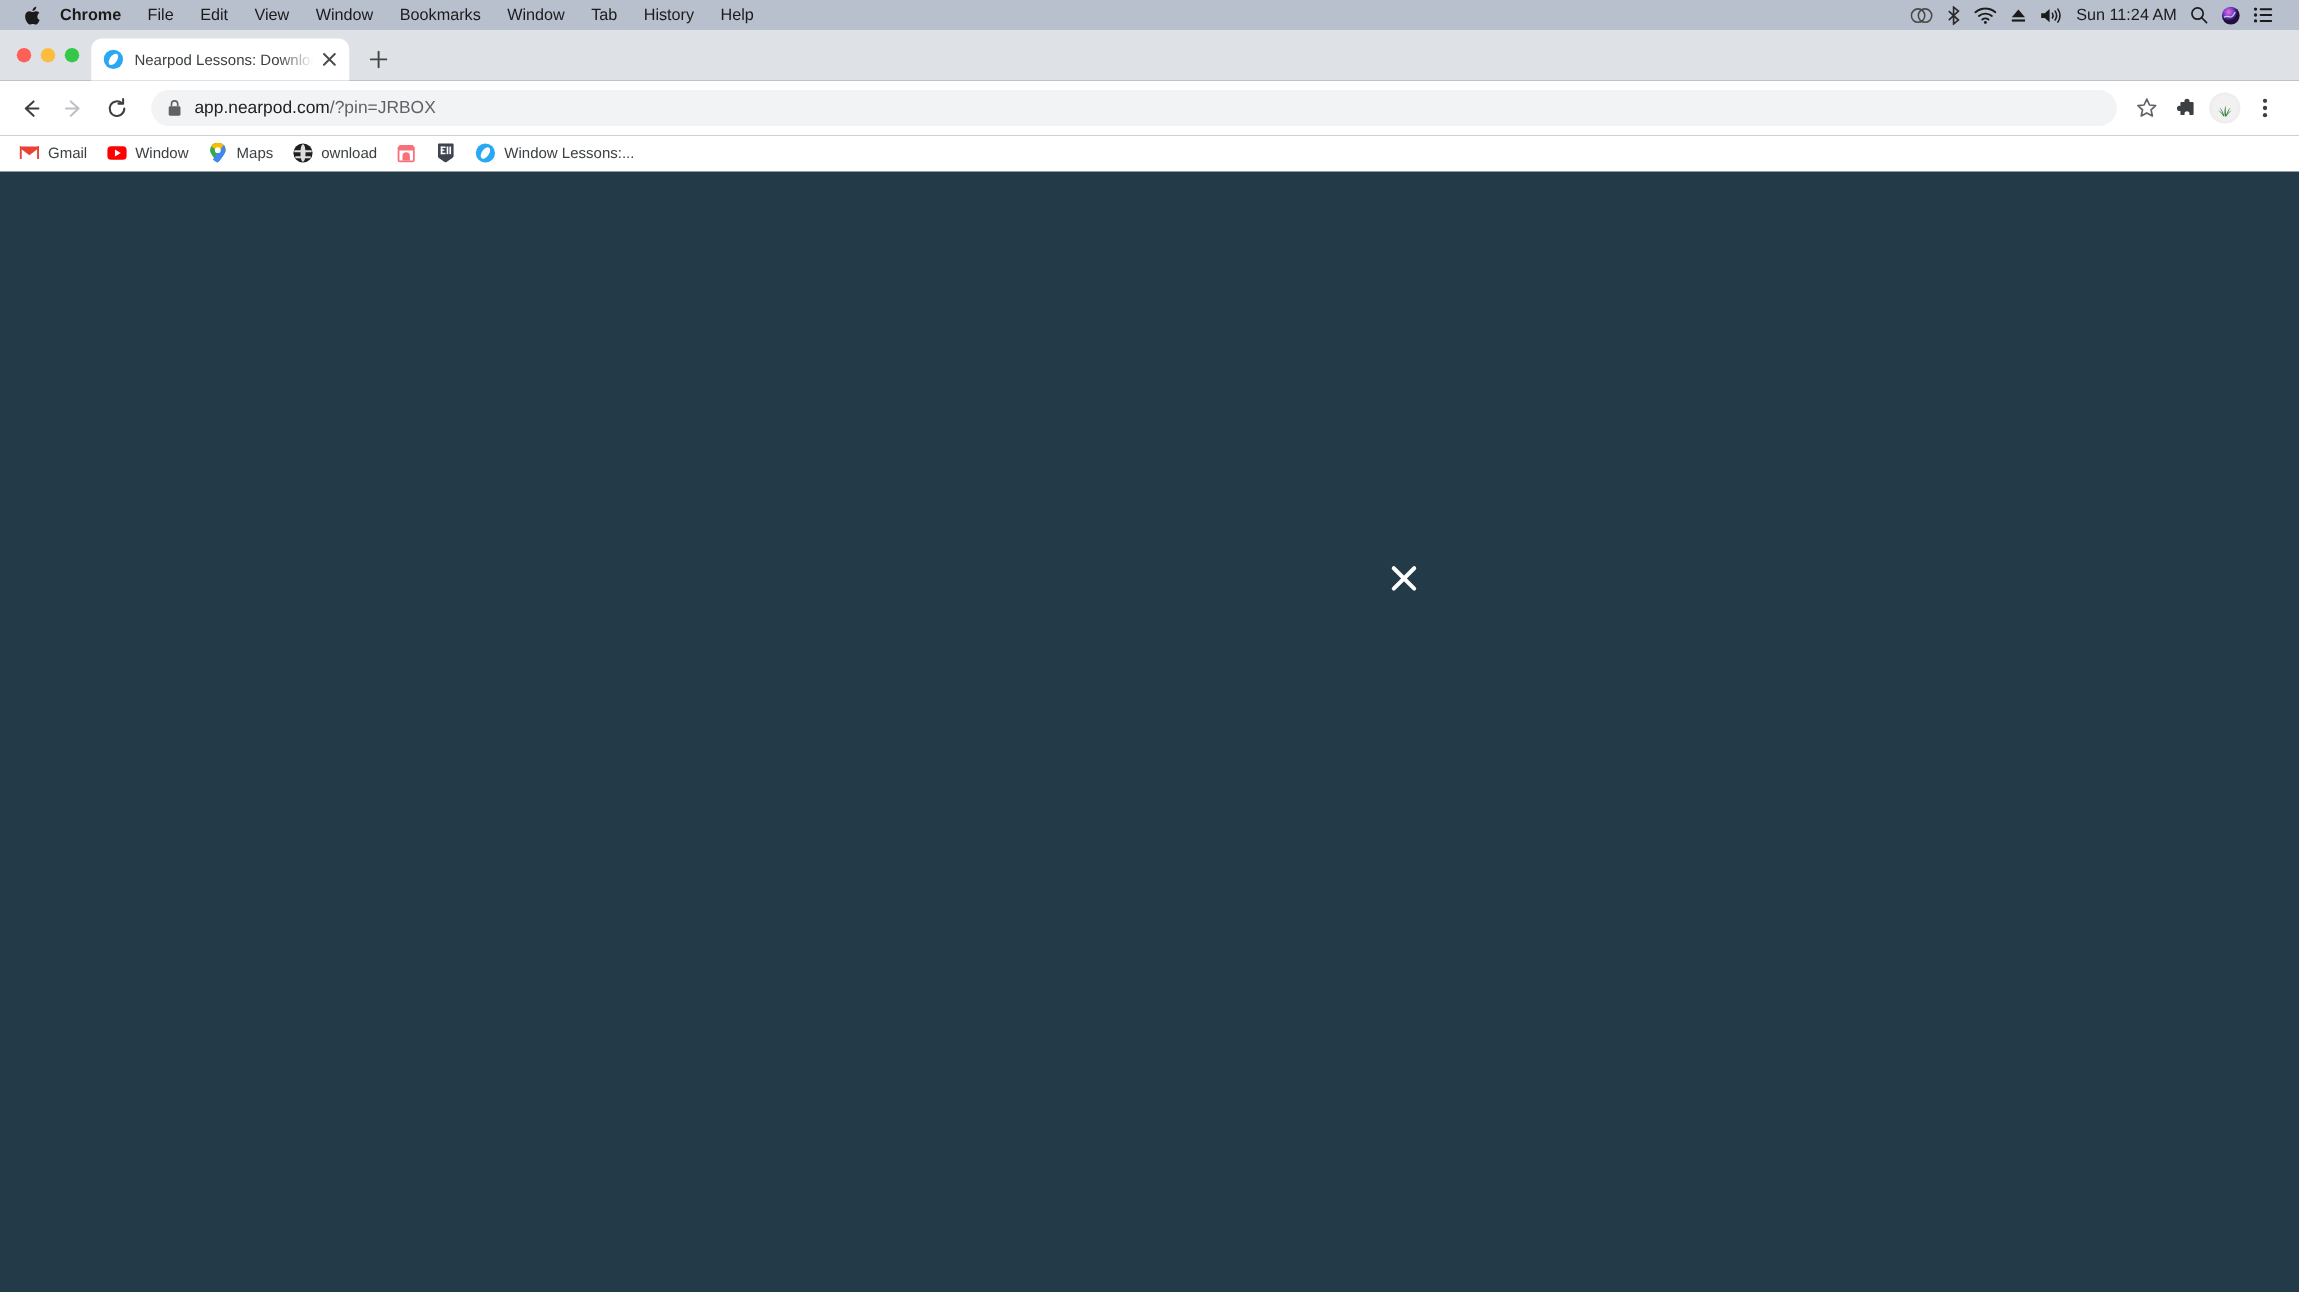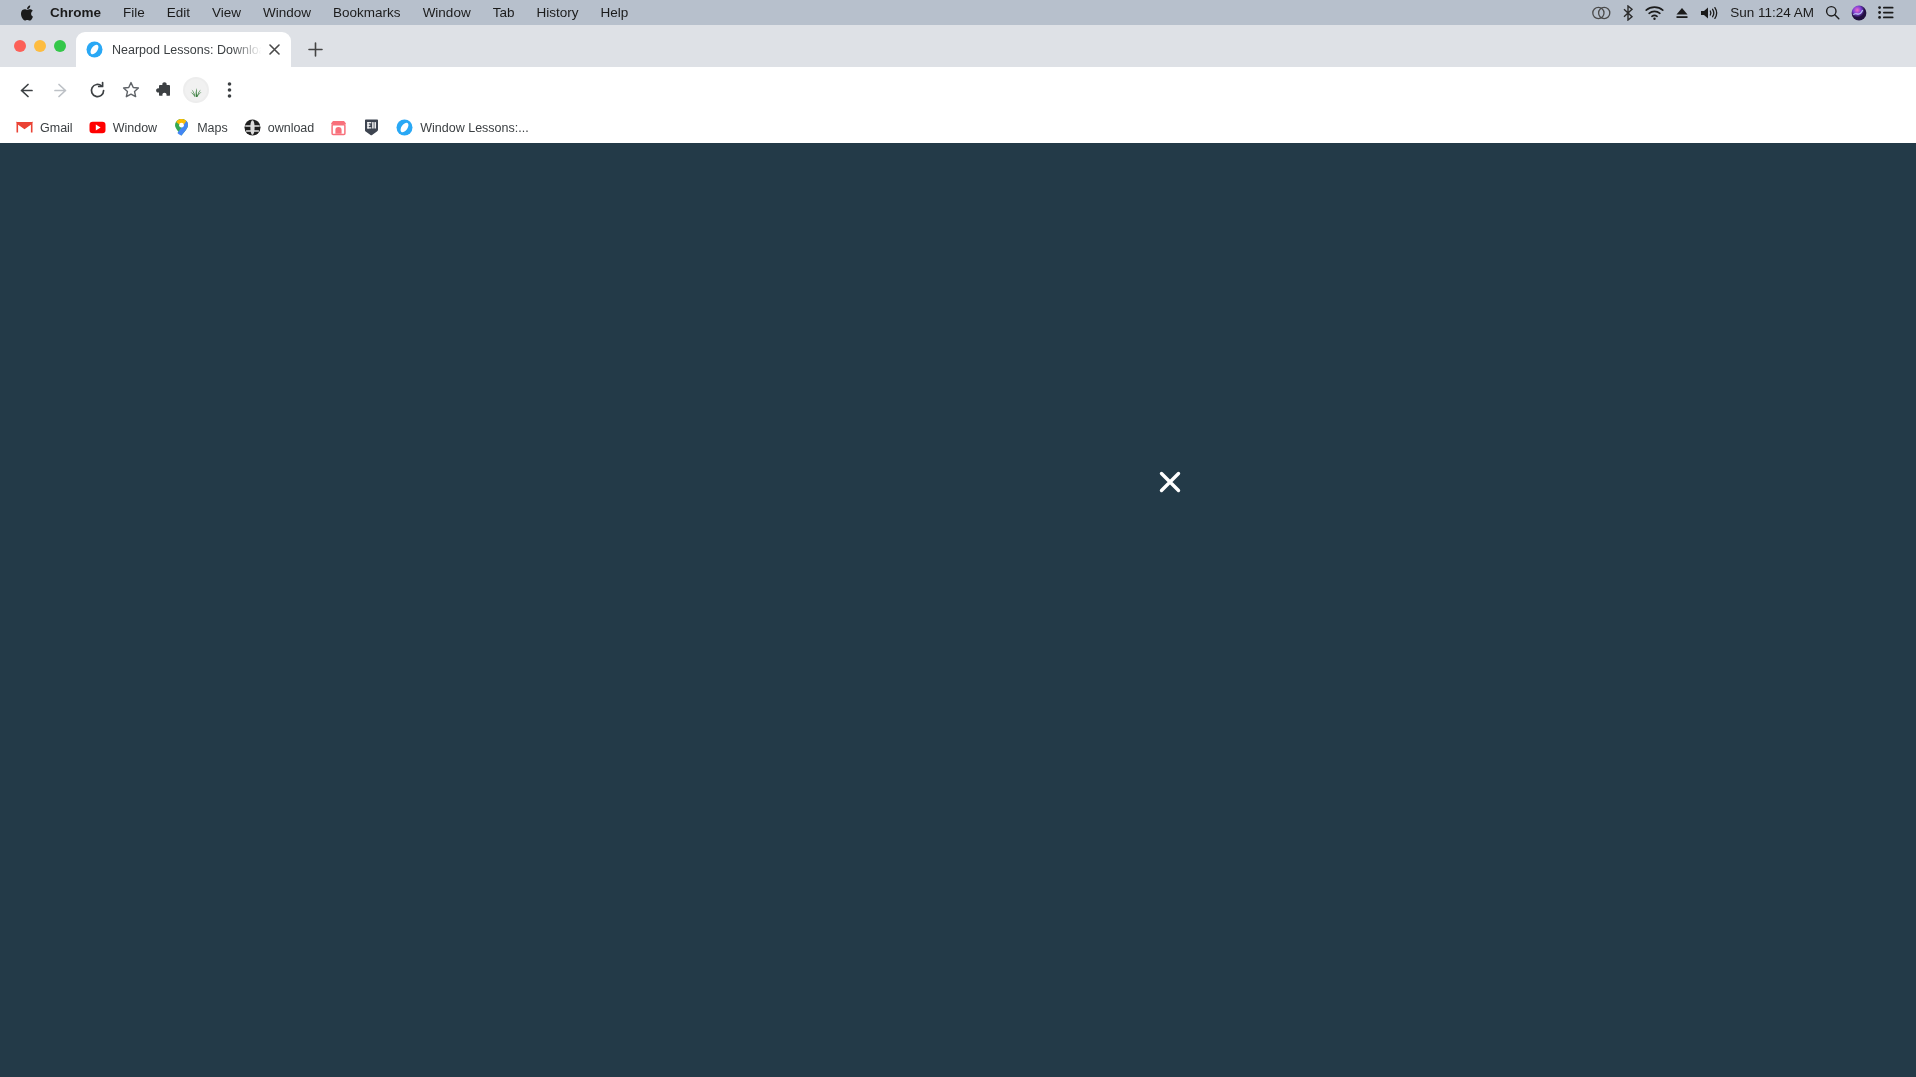--- a/index.html
+++ b/index.html
@@ -302,20 +302,29 @@
         <path d="M7 3.5l6.5 6L7 15.5M13.5 9.5H3" fill="none" stroke="#bdc1c6" stroke-width="1.7" stroke-linecap="round" stroke-linejoin="round"></path>
       </svg>
   </div>
   <div class="nav-btn">
     <svg width="19" height="19" viewBox="0 0 19 19">
         <path d="M15.6 9.5a6.1 6.1 0 1 1-1.9-4.4" fill="none" stroke="#3c4043" stroke-width="1.7" stroke-linecap="round"></path>
         <path d="M14.6 1.6v3.9h-3.9" fill="none" stroke="#3c4043" stroke-width="1.7" stroke-linecap="round" stroke-linejoin="round"></path>
       </svg>
   </div>
 
+  <div class="omnibox">
+    <span style="display:flex;flex:0 0 11px;">
+      <svg width="11" height="14" viewBox="0 0 11 14">
+          <rect x="0.6" y="5.6" width="9.8" height="7.8" rx="1.1" fill="#5f6368"></rect>
+          <path d="M2.9 5.6V3.7a2.6 2.6 0 0 1 5.2 0v1.9" fill="none" stroke="#5f6368" stroke-width="1.35"></path>
+        </svg>
+    </span>
+    <span class="omni-url"><span>app.nearpod.com</span><span class="path">/?pin=JRBOX</span></span>
+  </div>
 
   <div class="tb-icon">
     <svg width="18" height="18" viewBox="0 0 18 18">
         <path d="M9 1.6l2.25 4.9 5.15.55-3.85 3.5 1.1 5.1L9 13.1l-4.65 2.55 1.1-5.1L1.6 7.05l5.15-.55z" fill="none" stroke="#5f6368" stroke-width="1.4" stroke-linejoin="round"></path>
       </svg>
   </div>
   <div class="tb-icon">
     <svg width="18" height="18" viewBox="0 0 18 18">
         <path fill="#3c4043" d="M10.4 1.2c-1.2 0-2.1.9-2.1 2 0 .3.1.6.2.8H5.9c-.5 0-.9.4-.9.9v2.5c-.2-.1-.5-.2-.8-.2-1.2 0-2.1 1-2.1 2.2s.9 2.2 2.1 2.2c.3 0 .6-.1.8-.2v2.5c0 .5.4.9.9.9h2.7c-.1-.3-.2-.6-.2-.9 0-1.2.9-2.1 2.1-2.1s2.1.9 2.1 2.1c0 .3-.1.6-.2.9h2.7c.5 0 .9-.4.9-.9V5c0-.5-.4-.9-.9-.9h-2.6c.1-.3.2-.6.2-.9 0-1.1-.9-2-2.3-2z"></path>
       </svg>

